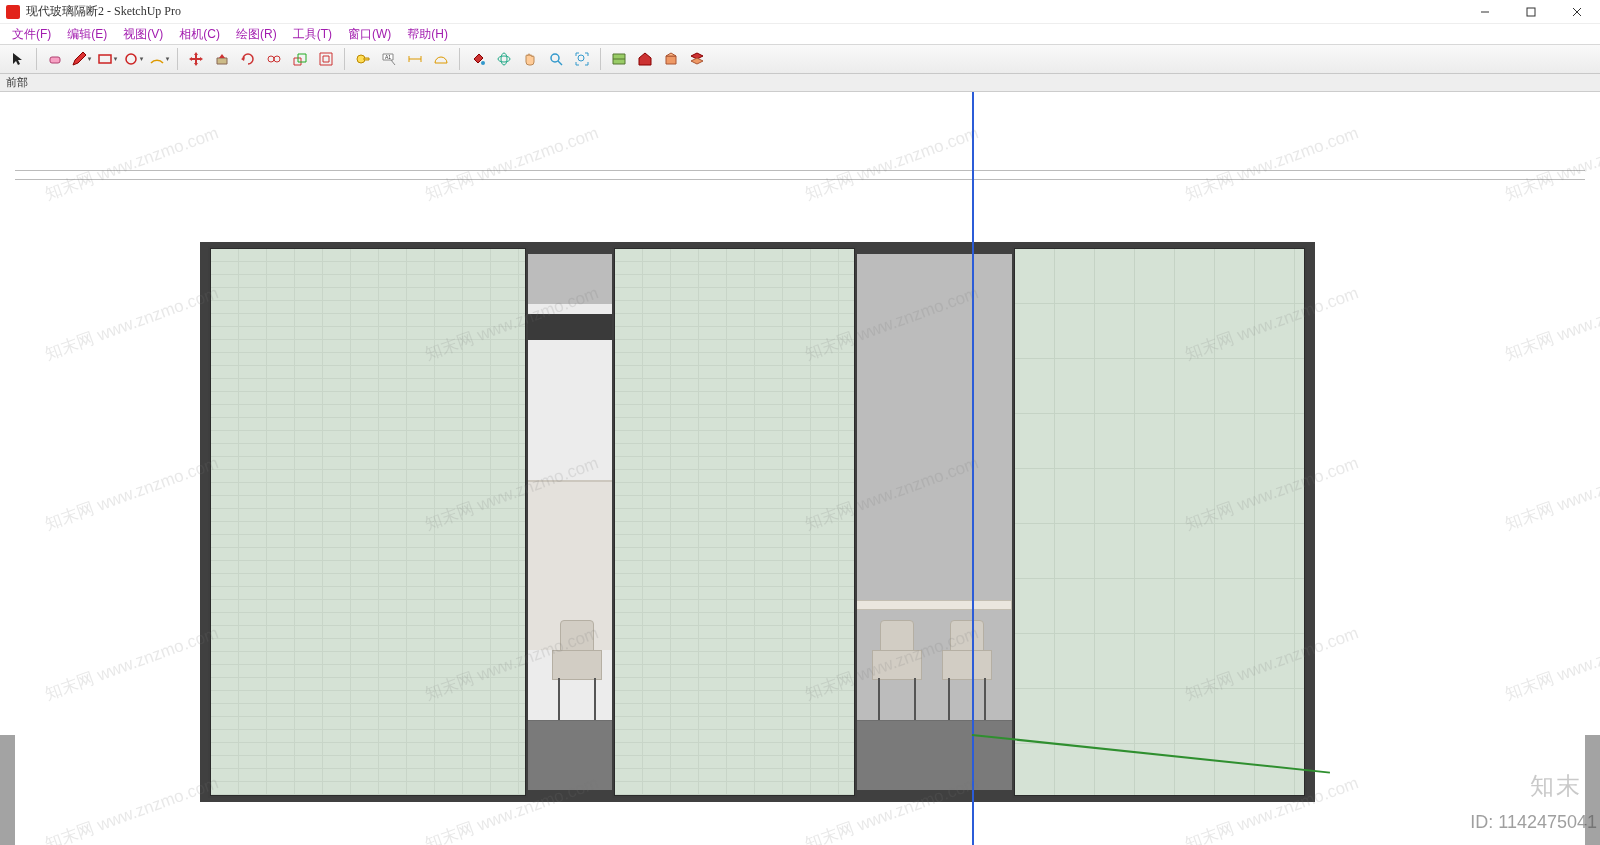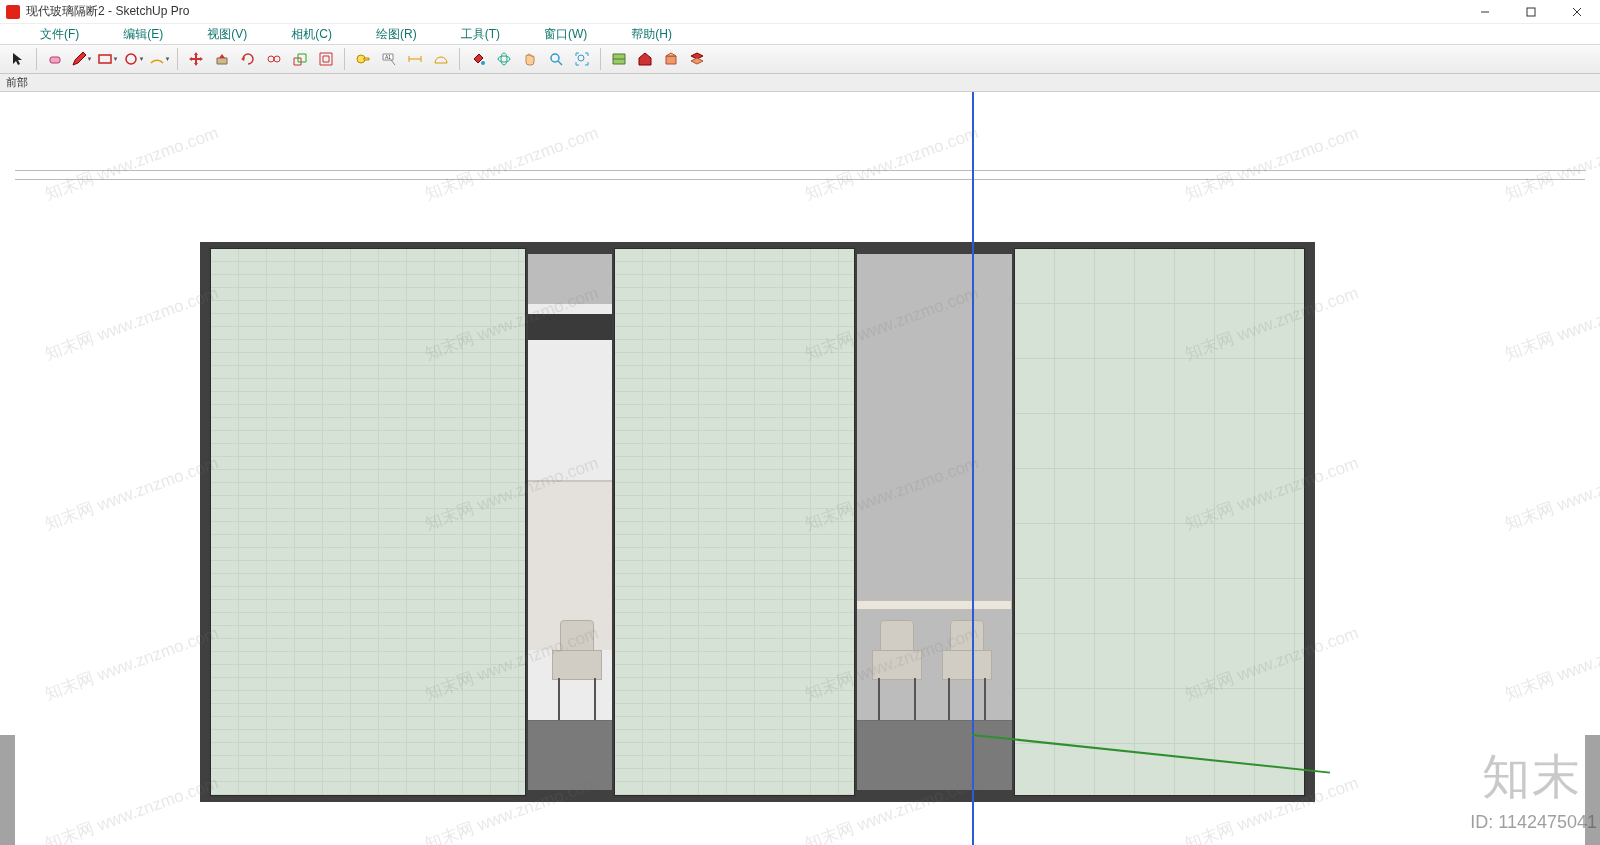--- a/index.html
+++ b/index.html
@@ -1,26 +1,26 @@
 <!DOCTYPE html>
 <html><head>
 <meta charset="utf-8">
 <style>
   * { box-sizing: border-box; margin: 0; padding: 0; }
   html, body { width: 1600px; height: 845px; font-family: "Microsoft YaHei", Tahoma, sans-serif; font-size: 12px; overflow: hidden; background: #fff; }
   
   .titlebar { height: 24px; background: #fff; display: flex; align-items: center; padding-left: 6px; position: relative; border-bottom: 1px solid #eee; }
   .titlebar .app-icon { width: 14px; height: 14px; background: #e2231a; border-radius: 2px; margin-right: 6px; }
-  .titlebar .title { color: #333; font-size: 12px; }
+  .titlebar .title { color: #333; font-size: 12px; font-family: Liberation Serif, serif; }
   .win-controls { position: absolute; right: 0; top: 0; display: flex; }
   .win-btn { width: 46px; height: 24px; display: flex; align-items: center; justify-content: center; color: #333; cursor: pointer; }
   .win-btn svg { width: 10px; height: 10px; }
 
   .menubar { height: 20px; background: #fff; display: flex; align-items: center; padding-left: 6px; gap: 4px; }
-  .menu-item { padding: 2px 6px; color: #0f766e; cursor: pointer; margin-left: 28px; }
+  .menu-item { padding: 2px 6px; color: #a21caf; cursor: pointer; }
 
   .toolbar { height: 30px; background: linear-gradient(#f9f9f9,#ececec); border-top: 1px solid #d8d8d8; border-bottom: 1px solid #c8c8c8; display: flex; align-items: center; padding: 0 6px; gap: 2px; }
   .tool-sep { width: 1px; height: 22px; background: #c8c8c8; margin: 0 4px; }
   .tool-btn { width: 24px; height: 24px; display: flex; align-items: center; justify-content: center; border: 1px solid transparent; border-radius: 2px; cursor: pointer; color: #333; }
   .tool-btn .dd { font-size: 7px; color: #555; margin-left: 1px; }
 
   .scene-tab { height: 18px; background: #eee; display: flex; align-items: center; padding-left: 6px; font-size: 11px; color: #333; border-bottom: 1px solid #ccc; }
 
   .viewport { position: relative; width: 1600px; height: 753px; background: #fff; overflow: hidden; }
   
@@ -65,21 +65,21 @@
       linear-gradient(90deg,#c5d3c5 1px, transparent 1px);
     background-size: 40px 55px;
   }
   
   
   .axis-v { position:absolute; top:0; bottom:0; width:2px; background:#2b5cd8; }
   .axis-g { position:absolute; bottom:109px; height:2px; background:#2f8f2f; transform-origin:left top; }
   
   
   .watermark { position:absolute; color:rgba(120,120,120,0.17); font-size:17px; transform:rotate(-20deg); white-space:nowrap; pointer-events:none; user-select:none;}
-  .brand-mark { position:absolute; right:18px; bottom:36px; color:rgba(100,100,100,0.35); font-size:48px; font-weight:300; letter-spacing:2px;}
+  .brand-mark { position:absolute; right:18px; bottom:43px; color:rgba(100,100,100,0.35); font-size:24px; font-weight:300; letter-spacing:2px;}
   .id-mark { position:absolute; right:3px; bottom:12px; color:rgba(80,80,80,0.55); font-size:18px;}
   
   .icon path, .icon line, .icon rect, .icon circle, .icon polyline, .icon polygon { vector-effect: non-scaling-stroke; }
 </style>
 </head>
 <body>
 
 <div class="titlebar">
   <div class="app-icon"></div>
   <span class="title">

